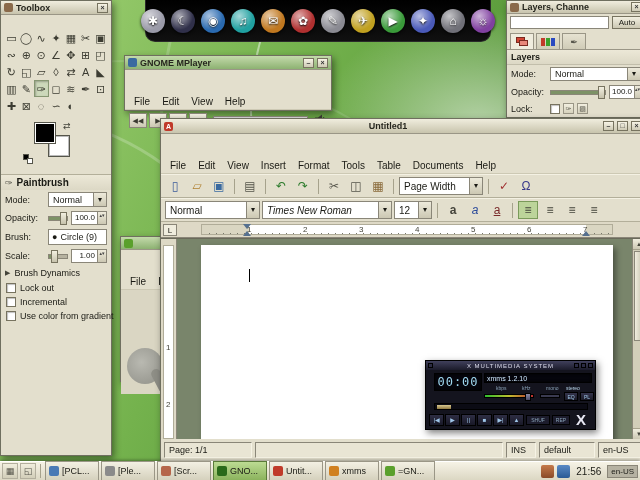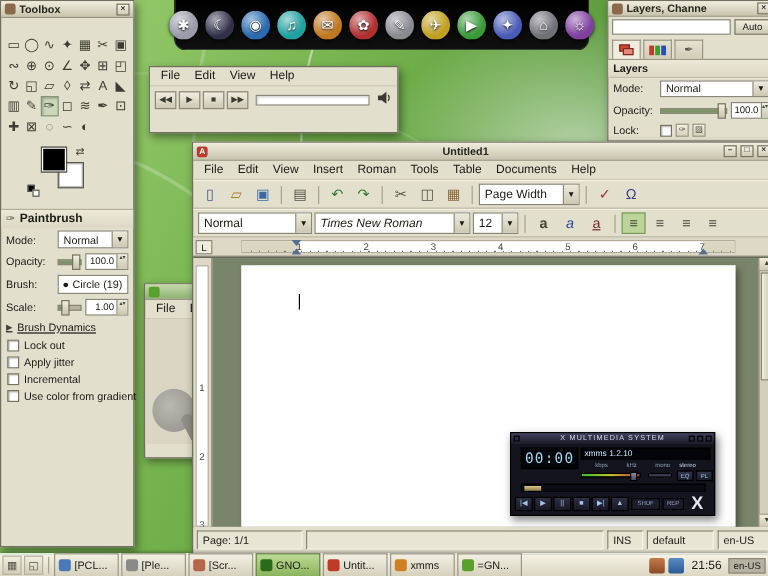--- a/index.html
+++ b/index.html
@@ -20,21 +20,21 @@
   
   .window{position:absolute;background:#e3dfcd;border:1px solid #6f6f5f;box-shadow:2px 3px 7px rgba(0,0,0,.45);}
   .titlebar{height:14px;display:flex;align-items:center;gap:3px;padding:0 3px;font-size:9px;font-weight:bold;color:#26261e;border-bottom:1px solid #9a9686;}
   .tb-beige{background:linear-gradient(#f0edde,#c8c4ad);}
   .tb-green{background:linear-gradient(#c4daab,#8db272);}
   .ttext{flex:1;white-space:nowrap;overflow:hidden;}
   .ttext.center{text-align:center;}
   .tbtn{width:11px;height:10px;border:1px solid #77735f;background:linear-gradient(#f6f3e5,#cecab5);font-size:7px;line-height:8px;text-align:center;flex:none;color:#333;}
   .winicon{width:9px;height:9px;flex:none;border-radius:2px;}
   .menubar{display:flex;align-items:center;padding:1px 3px;font-size:10px;border-bottom:1px solid #cdc9b4;}
-  .menu-item{padding:1px 6px;white-space:nowrap;}
+  .menu-item{padding:1px 6px;white-space:nowrap;margin-top:24px;}
   .toolbar{display:flex;align-items:center;gap:2px;padding:2px 4px;border-top:1px solid #f4f1e3;border-bottom:1px solid #b3af9a;}
   .ticon-btn{width:20px;height:18px;border:1px solid transparent;text-align:center;line-height:16px;font-size:12px;color:#44433a;flex:none;}
   .ticon-btn.b{font-weight:bold;} .ticon-btn.i{font-style:italic;color:#2a4a9a;} .ticon-btn.u{text-decoration:underline;color:#7a2a2a;}
   .ticon-btn.pressed{background:#bcd49a;border:1px solid #7a9a5a;}
   .tsep{width:1px;height:15px;background:#a6a28c;margin:0 3px;flex:none;}
   .combo{height:18px;display:flex;align-items:center;border:1px solid #8a8678;background:#fff;font-size:10px;flex:none;}
   .combo-val{padding:0 4px;flex:1;white-space:nowrap;overflow:hidden;}
   .combo-arrow{width:13px;height:100%;background:linear-gradient(#edeadb,#ccc8b3);border-left:1px solid #8a8678;font-size:8px;line-height:16px;text-align:center;flex:none;}
 
   
@@ -61,21 +61,21 @@
   .pbheader .hicon{font-size:9px;color:#55544a;}
   .prow{display:flex;align-items:center;gap:3px;padding:2px 4px;font-size:9px;}
   .plbl{flex:none;width:40px;white-space:nowrap;}
   .slider{flex:1;height:5px;background:#b6b2a0;border:1px solid #8a8678;position:relative;}
   .sl-fill{position:absolute;left:0;top:0;bottom:0;background:#7d9266;}
   .sl-handle{position:absolute;top:-5px;width:7px;height:13px;background:linear-gradient(#f2efe0,#c6c2ac);border:1px solid #77735f;}
   .spin{flex:none;width:36px;height:14px;border:1px solid #8a8678;background:#fff;display:flex;}
   .spin-val{flex:1;font-size:8px;line-height:12px;padding:0 2px;text-align:right;}
   .spin-btns{width:9px;display:flex;flex-direction:column;font-size:5px;line-height:6px;text-align:center;background:linear-gradient(#eeebdc,#ccc8b3);border-left:1px solid #8a8678;color:#444;}
   .brushbtn{flex:1;height:16px;border:1px solid #8a8678;background:#fff;display:flex;align-items:center;gap:3px;padding:0 3px;font-size:9px;}
-  .expander{display:flex;align-items:center;gap:4px;padding:3px 4px;font-size:9px;text-decoration:underline;}
+  .expander{display:flex;align-items:center;gap:4px;padding:3px 4px;font-size:9px;}
   .exp-arrow{font-size:7px;color:#44443a;}
   .check-row{display:flex;align-items:center;gap:4px;padding:2px 5px;}
   .checkbox{width:10px;height:10px;border:1px solid #77735f;background:#fff;box-shadow:inset 1px 1px 1px rgba(0,0,0,.25);flex:none;}
   .check-label{font-size:9px;white-space:nowrap;}
 
   
   .mplayer{left:124px;top:55px;width:208px;height:56px;z-index:5;}
   .mp-controls{display:flex;align-items:center;gap:2px;padding:3px 4px;}
   .mpbtn{width:18px;height:15px;border:1px solid #8a8678;background:linear-gradient(#f2efe0,#ccc8b3);font-size:7px;line-height:13px;text-align:center;color:#3a3a30;flex:none;}
   .mprog{flex:1;height:9px;border:1px solid #8a8678;background:#fff;box-shadow:inset 1px 1px 2px rgba(0,0,0,.2);margin:0 4px;}
@@ -295,21 +295,21 @@
     </div>
     <div class="spin">
       <span class="spin-val">100.0</span>
       <span class="spin-btns">▴▾</span>
     </div>
   </div>
   <div class="prow">
     <span class="plbl">Brush:</span>
     <div class="brushbtn">
       <span>●</span>
-      <span>Circle (19)</span>
+      <span>Circle (9)</span>
     </div>
   </div>
   <div class="prow">
     <span class="plbl">Scale:</span>
     <div class="slider">
       <div class="sl-fill" style="width:14%;"></div>
       <div class="sl-handle" style="left:12%;"></div>
     </div>
     <div class="spin">
       <span class="spin-val">1.00</span>
@@ -320,34 +320,36 @@
     <span class="exp-arrow">▶</span>
     <span>Brush Dynamics</span>
   </div>
   <div id="pb-checks">
       <div class="check-row">
         <span class="checkbox"></span>
         <span class="check-label">Lock out</span>
       </div>
       <div class="check-row">
         <span class="checkbox"></span>
-        <span class="check-label">Apply jitter</span>
-      </div>
-      <div class="check-row">
-        <span class="checkbox"></span>
         <span class="check-label">Incremental</span>
       </div>
       <div class="check-row">
         <span class="checkbox"></span>
         <span class="check-label">Use color from gradient</span>
       </div>
     </div>
 </div>
 
 <div class="window mplayer">
+  <div class="titlebar tb-green">
+    <span class="winicon" style="background:#3a6aa0;"></span>
+    <span class="ttext">GNOME MPlayer</span>
+    <span class="tbtn">–</span>
+    <span class="tbtn">×</span>
+  </div>
   <div class="menubar" id="mplayer-menus">
       <span class="menu-item">File</span>
       <span class="menu-item">Edit</span>
       <span class="menu-item">View</span>
       <span class="menu-item">Help</span>
     </div>
   <div class="mp-controls">
     <div id="mp-buttons" style="display:flex;gap:2px;">
         <div class="mpbtn">◀◀</div>
         <div class="mpbtn">▶</div>
@@ -438,21 +440,21 @@
     <span class="ttext center">Untitled1</span>
     <span class="tbtn">–</span>
     <span class="tbtn">□</span>
     <span class="tbtn">×</span>
   </div>
   <div class="menubar" id="abiword-menus">
       <span class="menu-item">File</span>
       <span class="menu-item">Edit</span>
       <span class="menu-item">View</span>
       <span class="menu-item">Insert</span>
-      <span class="menu-item">Roman</span>
+      <span class="menu-item">Format</span>
       <span class="menu-item">Tools</span>
       <span class="menu-item">Table</span>
       <span class="menu-item">Documents</span>
       <span class="menu-item">Help</span>
     </div>
   <div class="toolbar" id="ab-tb1">
       <div class="ticon-btn" style="color: rgb(58, 90, 154);">▯</div>
       <div class="ticon-btn" style="color: rgb(176, 128, 48);">▱</div>
       <div class="ticon-btn" style="color: rgb(58, 106, 160);">▣</div>
       <div class="tsep"></div>

